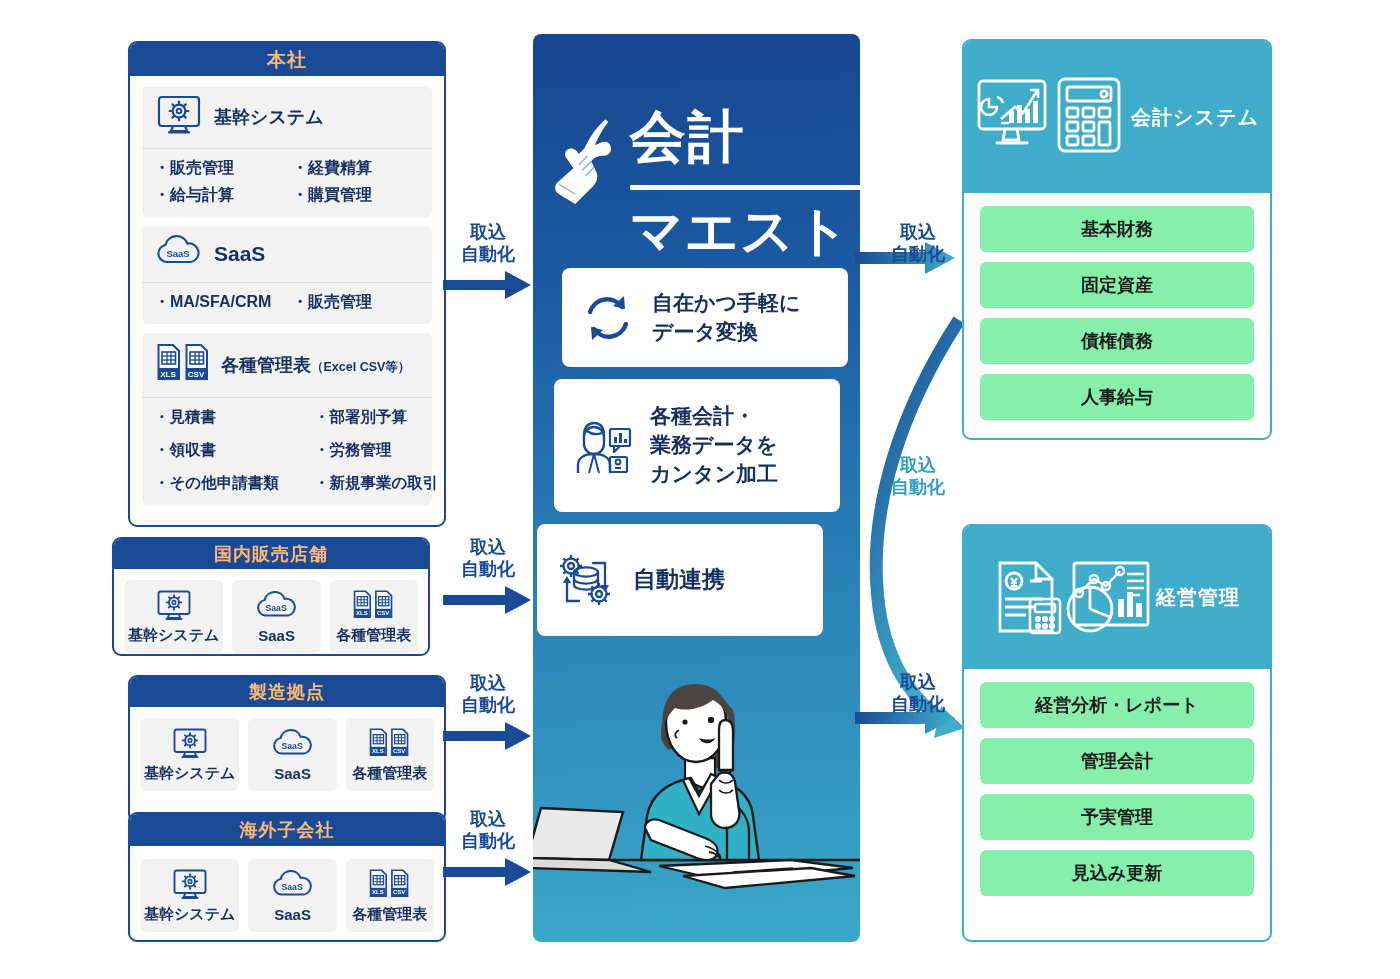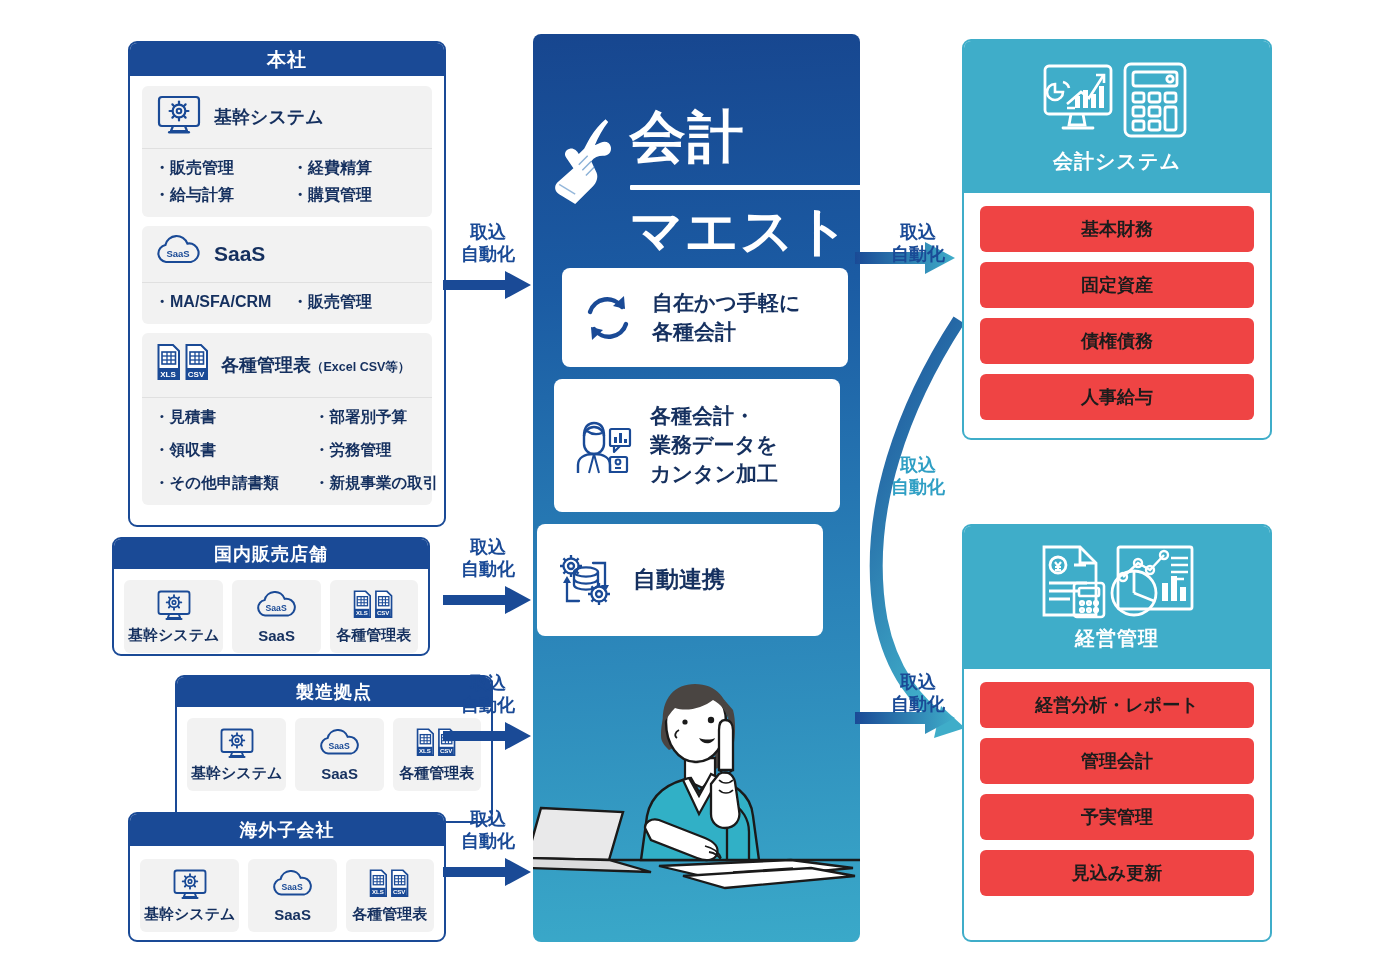--- a/index.html
+++ b/index.html
@@ -14,21 +14,21 @@
   
   .src-box {
     position: absolute;
     border: 2px solid #1a4a96;
     border-radius: 9px;
     background: #ffffff;
     overflow: hidden;
   }
   .src-head {
     background: #1a4a96;
-    color: #ffffff;
+    color: #fdba74;
     font-weight: bold;
     text-align: center;
     letter-spacing: 1px;
   }
   .src-body { padding: 10px 12px 12px 12px; }
 
   
   .grp {
     background: #f2f2f2;
     border-radius: 6px;
@@ -130,30 +130,30 @@
   
   .dst-box {
     position: absolute;
     border: 2px solid #3fadc9;
     border-radius: 9px;
     background: #ffffff;
     overflow: hidden;
   }
   .dst-head {
     background: #3fadc9;
-    display: flex; flex-direction: column;
+    display: flex; flex-direction: row;
     align-items: center; justify-content: center;
     gap: 4px;
   }
   .dst-head-title {
     color: #ffffff; font-weight: bold; font-size: 20px; letter-spacing: 1px;
   }
   .dst-body { padding: 13px 16px 15px 16px; }
   .dst-item {
-    background: #ef4444;
+    background: #86efac;
     border-radius: 6px;
     height: 46px;
     display: flex; align-items: center; justify-content: center;
     color: #1c1c1c;
     font-weight: bold;
     font-size: 18px;
     margin-bottom: 10px;
   }
   .dst-item:last-child { margin-bottom: 0; }
 
@@ -311,21 +311,21 @@
               <rect x="2" y="26" width="20" height="11" fill="#1a4a96"></rect>
               <text x="12" y="34.5" font-family="Liberation Sans, sans-serif" font-size="8" font-weight="bold" fill="#fff" text-anchor="middle">CSV</text>
             </g>
           </svg>
           <span class="tile-label">各種管理表</span>
         </div>
       </div>
     </div>
   </div>
 
-  <div class="src-box" style="left:128px; top:675px; width:318px; height:148px;margin-left:47px;">
+  <div class="src-box" style="left:128px; top:675px; width:318px; height:148px;">
     <div class="src-head" style="height:30px; line-height:30px; font-size:18px;">製造拠点</div>
     <div class="src-body" style="padding:9px 10px;">
       <div class="tiles">
         <div class="tile">
           <svg class="ico" width="36" height="31" viewBox="0 0 46 40">
             <rect x="3" y="2" width="40" height="29" rx="3" fill="none" stroke="#1a4a96" stroke-width="2.4"></rect>
             <path d="M17 31 l-2 5 h16 l-2 -5" fill="none" stroke="#1a4a96" stroke-width="2.4" stroke-linejoin="round"></path>
             <rect x="12" y="36" width="22" height="2.8" rx="1.4" fill="#1a4a96"></rect>
             <circle cx="23" cy="16" r="6.4" fill="none" stroke="#1a4a96" stroke-width="2.4"></circle>
             <circle cx="23" cy="16" r="2.3" fill="none" stroke="#1a4a96" stroke-width="2"></circle>
@@ -490,21 +490,21 @@
 
     <div class="feat" style="left:21px; top:234px; width:286px; height:99px;margin-left:8px;">
       <svg class="ico" width="56" height="56" viewBox="0 0 56 56">
         <path d="M10 22 A18 18 0 0 1 42 17" fill="none" stroke="#1a4a96" stroke-width="4.4" stroke-linecap="round"></path>
         <path d="M46 34 A18 18 0 0 1 14 39" fill="none" stroke="#1a4a96" stroke-width="4.4" stroke-linecap="round"></path>
         <path d="M44 6 l1 13 l-12 -3 z" fill="#1a4a96"></path>
         <path d="M12 50 l-1 -13 l12 3 z" fill="#1a4a96"></path>
       </svg>
       <div class="feat-txt">
         <div>自在かつ手軽に</div>
-        <div>各種会計</div>
+        <div>データ変換</div>
       </div>
     </div>
 
     <div class="feat" style="left:21px; top:345px; width:286px; height:133px;">
       <svg class="ico" width="62" height="62" viewBox="0 0 62 62">
         <path d="M12 22 a10 10 0 0 1 20 0 v7 a10 10 0 0 1 -20 0 z" fill="none" stroke="#1a4a96" stroke-width="2.4"></path>
         <path d="M12 21 c0 -9 4 -13 10 -13 c6 0 10 4 10 13" fill="none" stroke="#1a4a96" stroke-width="2.4"></path>
         <path d="M15 16 c4 3 10 4 15 2" fill="none" stroke="#1a4a96" stroke-width="2.2"></path>
         <path d="M6 58 v-8 c0 -7 6 -11 16 -11 c10 0 16 4 16 11 v8" fill="none" stroke="#1a4a96" stroke-width="2.4"></path>
         <path d="M22 39 l-5 19 m5 -19 l5 19" fill="none" stroke="#1a4a96" stroke-width="2"></path>

